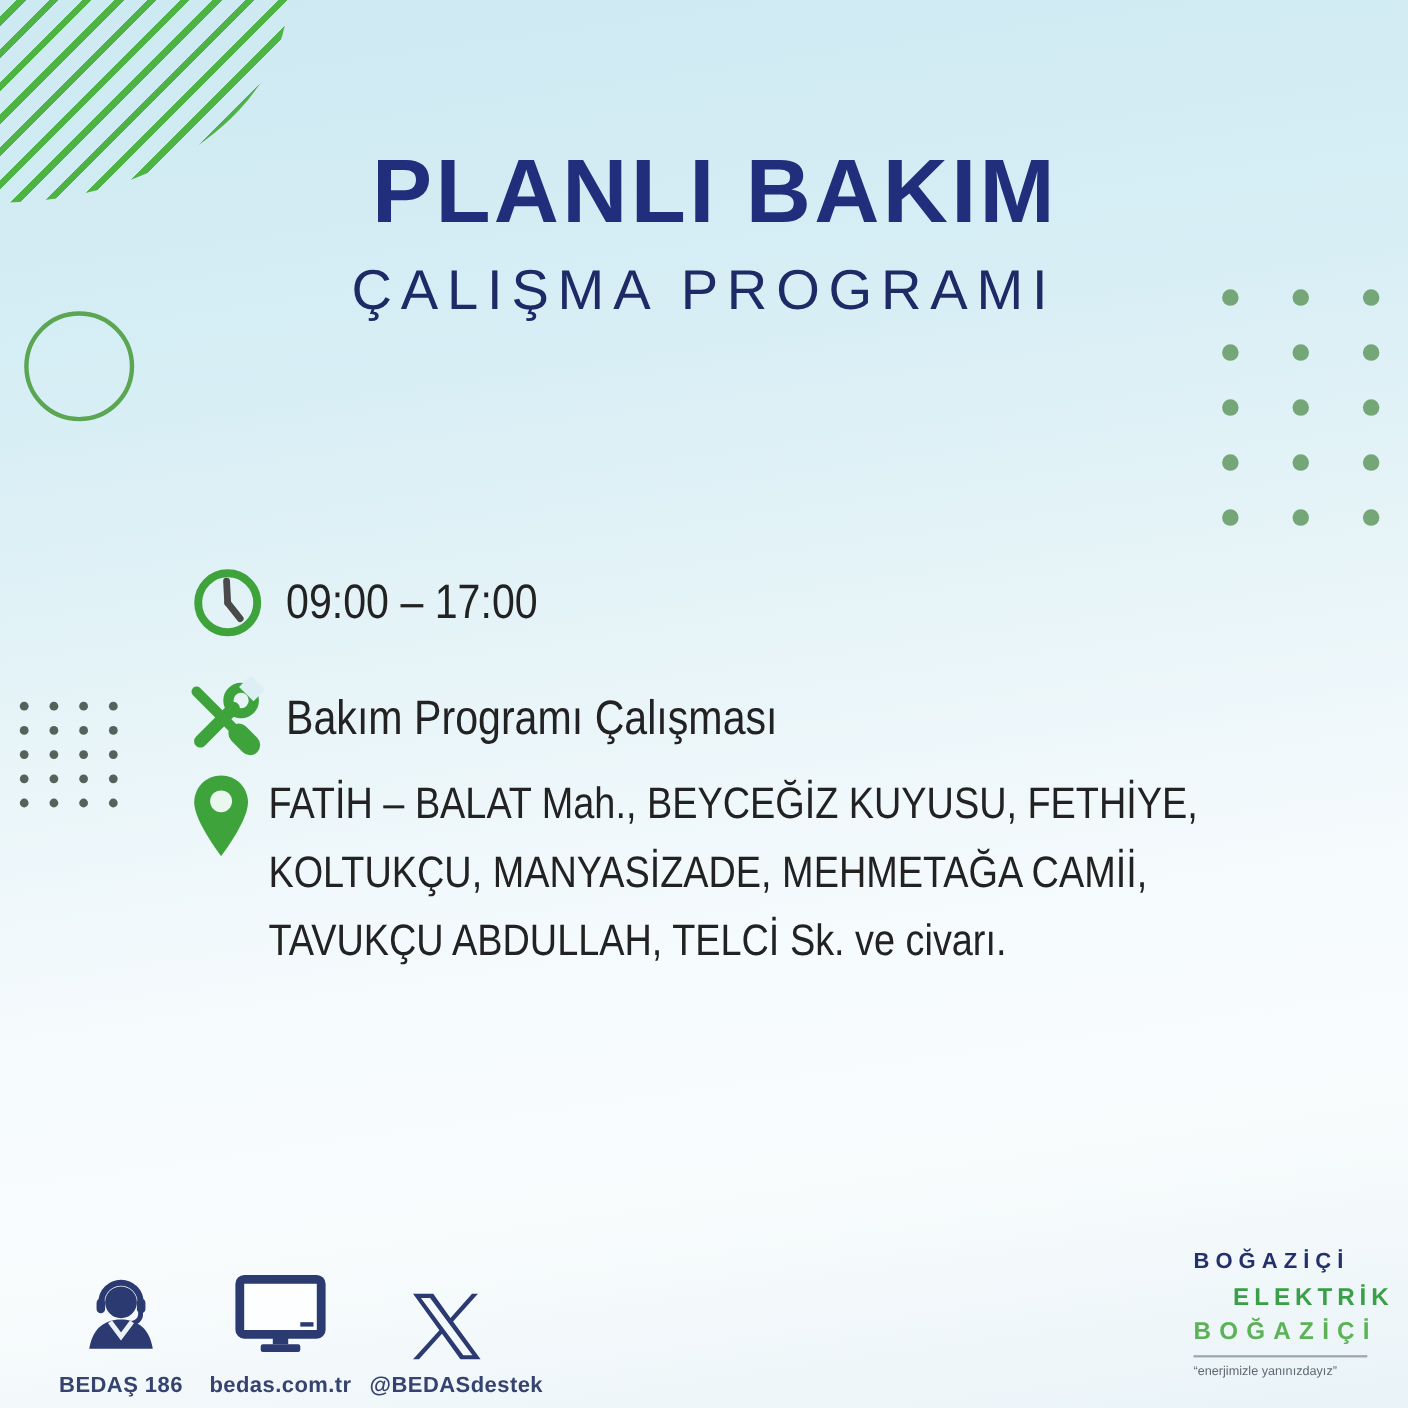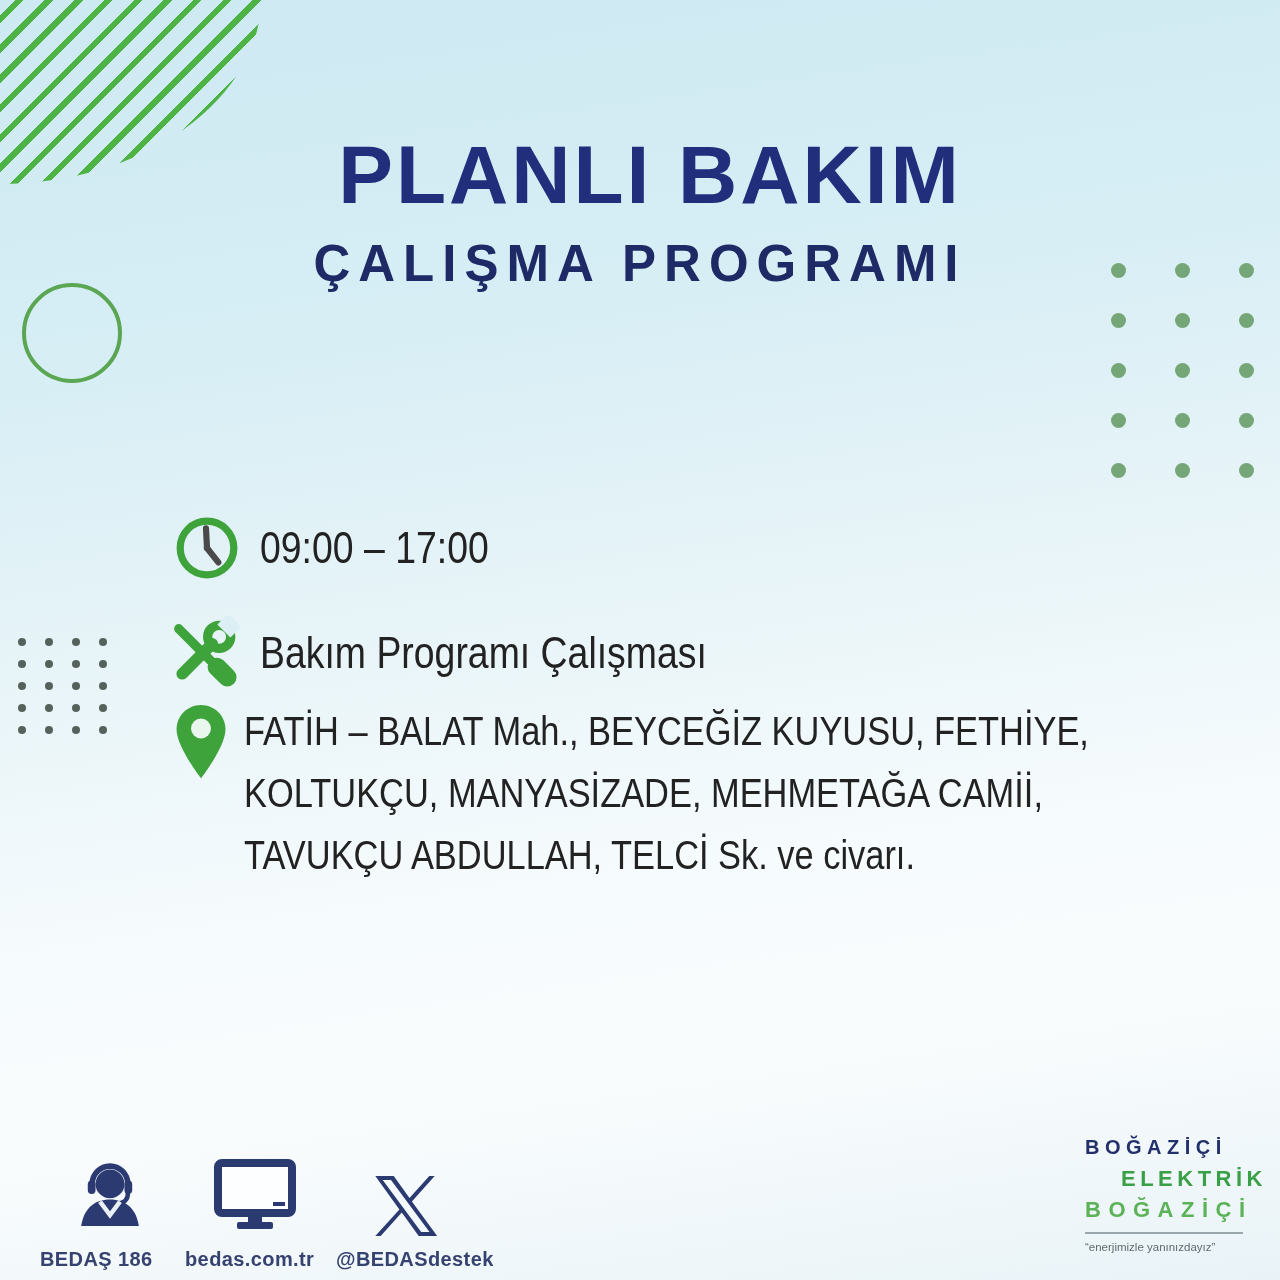--- a/index.html
+++ b/index.html
@@ -24,39 +24,39 @@
   .dots-left { position:absolute; left:18px; top:638px; display:grid;
     grid-template-columns:repeat(4,8px); grid-auto-rows:8px; column-gap:19px; row-gap:14px; }
   .dots-left i { display:block; background:#55625c; border-radius:50%; }
 
   .title {
     position:absolute; top:128px; left:10px; width:100%; text-align:center;
     font-size:82px; font-weight:800; letter-spacing:3px; color:#202e7c;
   }
   .subtitle {
     position:absolute; top:234px; left:0; width:100%; text-align:center;
-    font-size:51px; font-weight:700; letter-spacing:8px; color:#1d2a66;
+    font-size:51px; font-weight:400; letter-spacing:8px; color:#1d2a66;
   }
 
   .row { position:absolute; left:166px; display:flex; align-items:center; }
   .icon-cell { width:78px; display:flex; justify-content:flex-start; flex:0 0 auto; }
   .row-text {
     font-size:44px; color:#222; white-space:nowrap; margin-left:16px;
     transform:scaleX(0.85); transform-origin:0 50%;
   }
   .row-calendar { top:404px; height:94px; }
   .row-clock    { top:512px; height:72px; }
   .row-tools    { top:614px; height:78px; }
   .row-location { top:700px; align-items:flex-start; }
   .location-text {
     margin-left:14px; font-size:40px; line-height:62px; color:#222;
     transform:scaleX(0.86); transform-origin:0 0; white-space:nowrap;
   }
 
-  .footer-item { position:absolute; width:140px; text-align:left; }
+  .footer-item { position:absolute; width:140px; text-align:center; }
   .footer-item .icon-box { height:86px; display:flex; align-items:flex-end; justify-content:center; }
   .footer-label { margin-top:12px; font-size:20px; font-weight:700; color:#36426f; letter-spacing:0.4px; }
   .fi-phone { left:40px;  top:1150px; }
   .fi-web   { left:185px; top:1150px; }
   .fi-x     { left:336px; top:1150px; }
 
   .brand { position:absolute; left:1085px; top:1136px; width:158px; }
   .brand-l1 { font-size:20px; font-weight:700; color:#23306b; letter-spacing:5.5px; }
   .brand-l2 { font-size:22px; font-weight:700; color:#3aa047; letter-spacing:4.5px; margin-top:7px;margin-left:36px; }
   .brand-l3 { font-size:22px; font-weight:700; color:#5cb357; letter-spacing:7.5px; margin-top:5px; }

